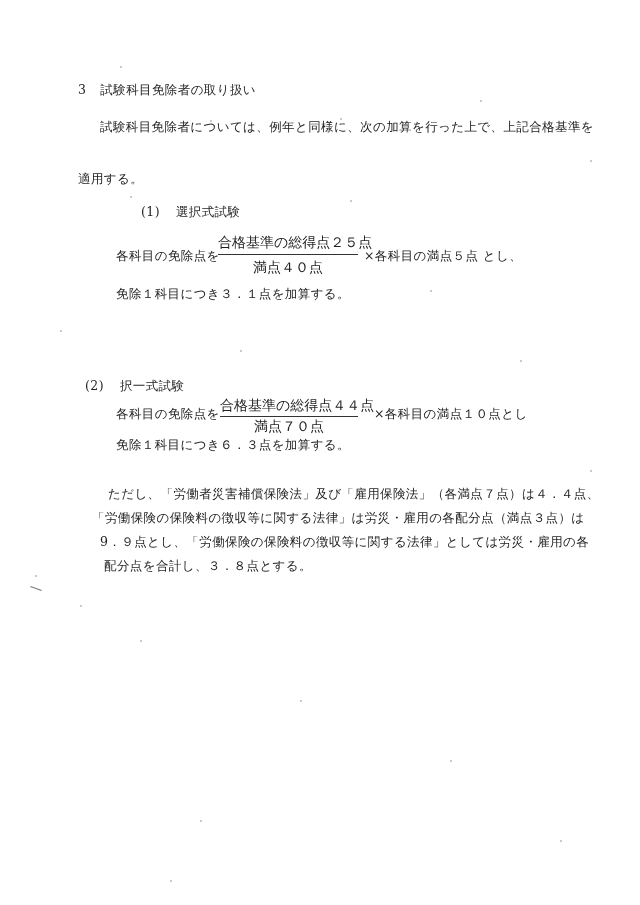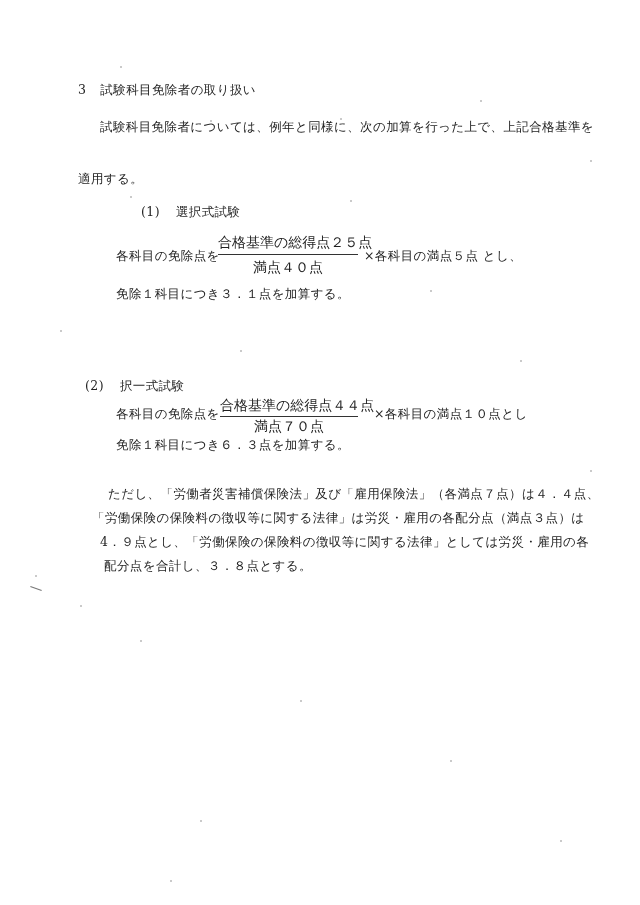--- a/index.html
+++ b/index.html
@@ -71,16 +71,16 @@
   <div class="frac" style="left:220px;top:397px;width:138px;">
     <span class="num" style="padding-bottom:1px;">合格基準の総得点４４点</span>
     <span class="bar"></span>
     <span class="den" style="padding-top:1px;">満点７０点</span>
   </div>
   <div class="line" style="left:364px;top:406px;margin-left:10px;">×各科目の満点１０点とし</div>
   <div class="line" style="left:116px;top:437px;">免除１科目につき６．３点を加算する。</div>
 
   <div class="line" style="left:108px;top:486px;">ただし、「労働者災害補償保険法」及び「雇用保険法」（各満点７点）は４．４点、</div>
   <div class="line" style="left:92px;top:510px;">「労働保険の保険料の徴収等に関する法律」は労災・雇用の各配分点（満点３点）は</div>
-  <div class="line" style="left:100px;top:534px;">4．９点とし、「労働保険の保険料の徴収等に関する法律」としては労災・雇用の各</div>
+  <div class="line" style="left:100px;top:534px;">9．９点とし、「労働保険の保険料の徴収等に関する法律」としては労災・雇用の各</div>
   <div class="line" style="left:104px;top:558px;">配分点を合計し、３．８点とする。</div>
 
 </div>
 
 </body></html>

